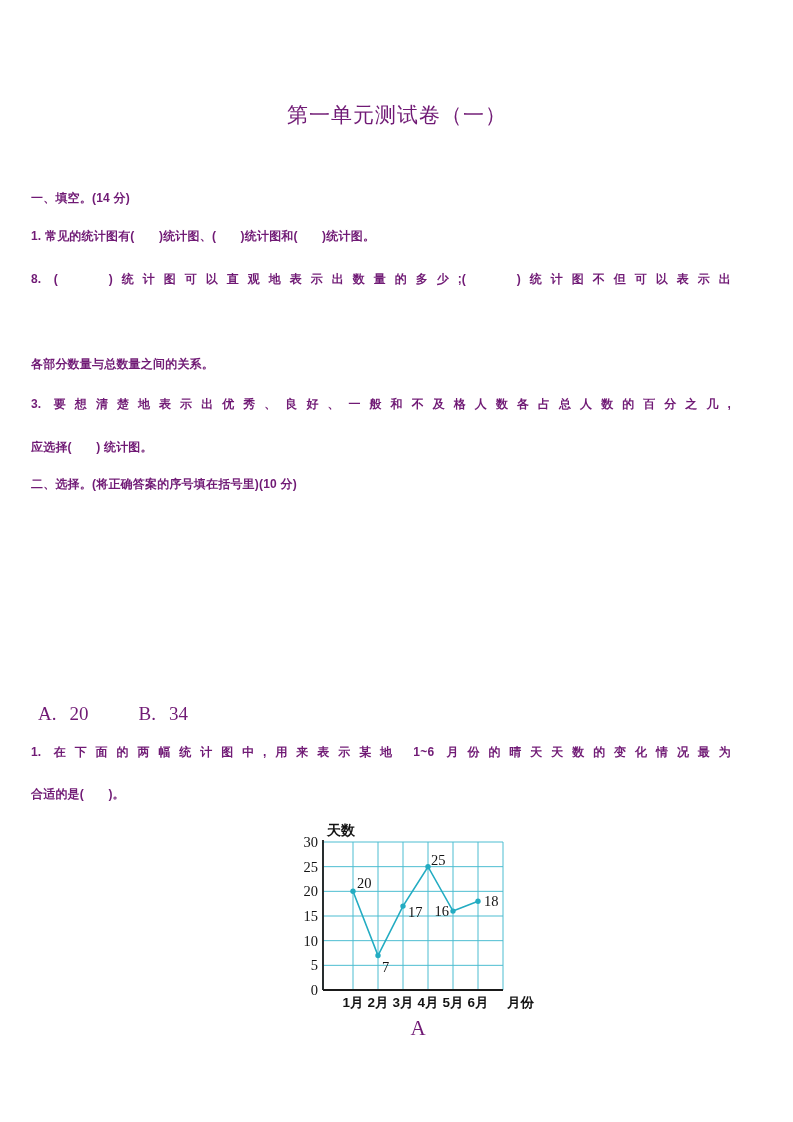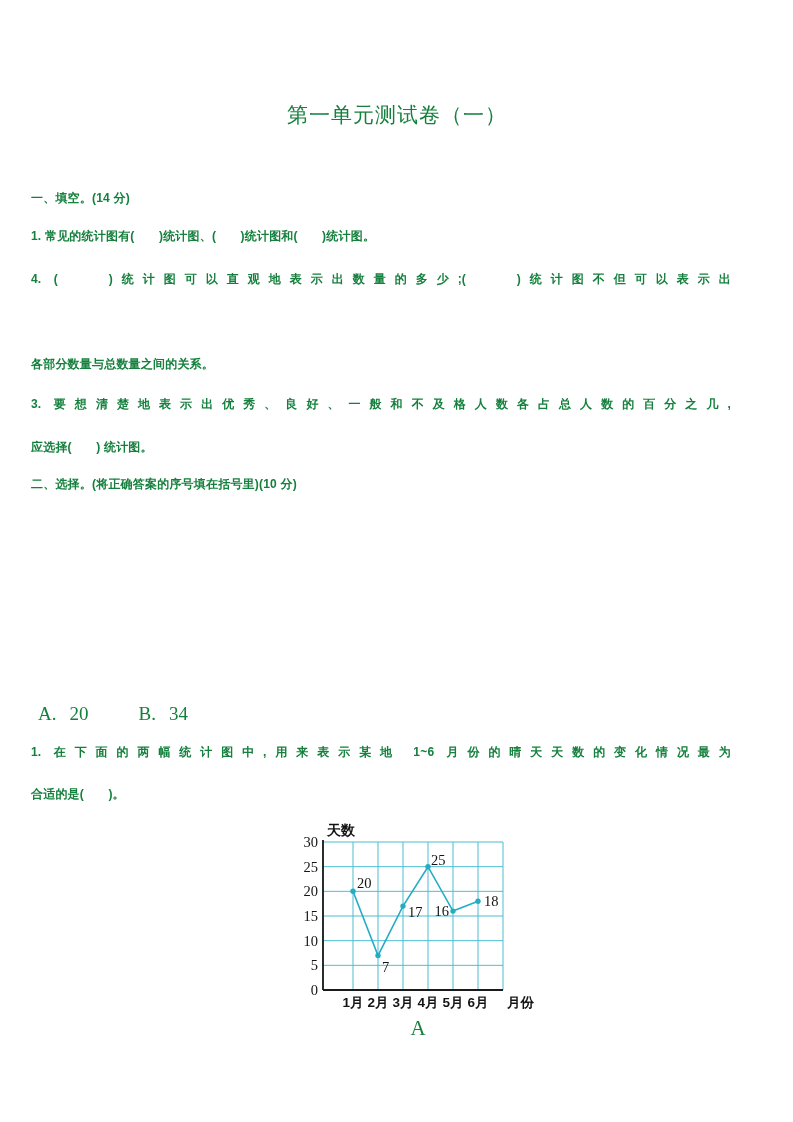--- a/index.html
+++ b/index.html
@@ -1,18 +1,18 @@
 <!DOCTYPE html>
 <html><head>
 <meta charset="utf-8">
 <style>
   html,body{margin:0;padding:0;background:#ffffff;}
   .page{
     position:relative;width:764px;height:1122px;background:#ffffff;
-    font-family:"Liberation Sans",sans-serif;color:#15803d;overflow:hidden;
+    font-family:"Liberation Sans",sans-serif;color:#701a75;overflow:hidden;
   }
   .title{
     position:absolute;top:101px;left:0;width:100%;text-align:center;
     transform:translateX(15px);
     font-family:"Liberation Serif",serif;font-size:21px;font-weight:500;letter-spacing:1px;
   }
   .info{
     position:absolute;top:144px;left:0;right:63px;
     display:flex;justify-content:flex-end;align-items:flex-end;gap:21px;
     font-size:20px;font-weight:700;letter-spacing:0.3px;
@@ -40,21 +40,21 @@
 </head>
 <body>
 
 <div class="page">
 
   <div class="title">第一单元测试卷（一）</div>
 
 
   <div class="line" style="top:191px">一、填空。(14 分)</div>
   <div class="line" style="top:229px">1. 常见的统计图有(　　)统计图、(　　)统计图和(　　)统计图。</div>
-  <div class="line fill" style="top:272px">4. (　　)统计图可以直观地表示出数量的多少;(　　)统计图不但可以表示出</div>
+  <div class="line fill" style="top:272px">8. (　　)统计图可以直观地表示出数量的多少;(　　)统计图不但可以表示出</div>
   <div class="line" style="top:357px">各部分数量与总数量之间的关系。</div>
   <div class="line fill" style="top:397px">3. 要想清楚地表示出优秀、良好、一般和不及格人数各占总人数的百分之几,</div>
   <div class="line" style="top:440px">应选择(　　) 统计图。</div>
 
   <div class="line" style="top:477px">二、选择。(将正确答案的序号填在括号里)(10 分)</div>
 
 
 
   <div class="options">
     <span class="option">

